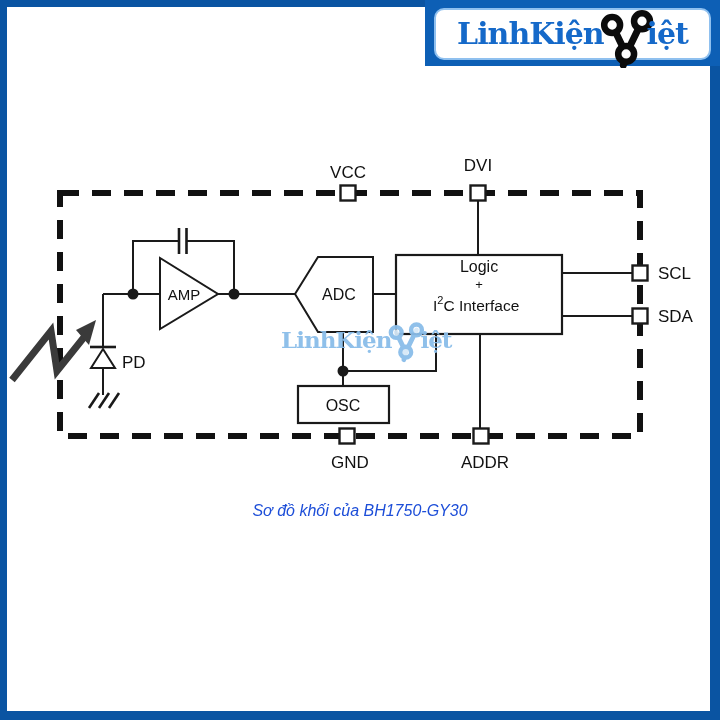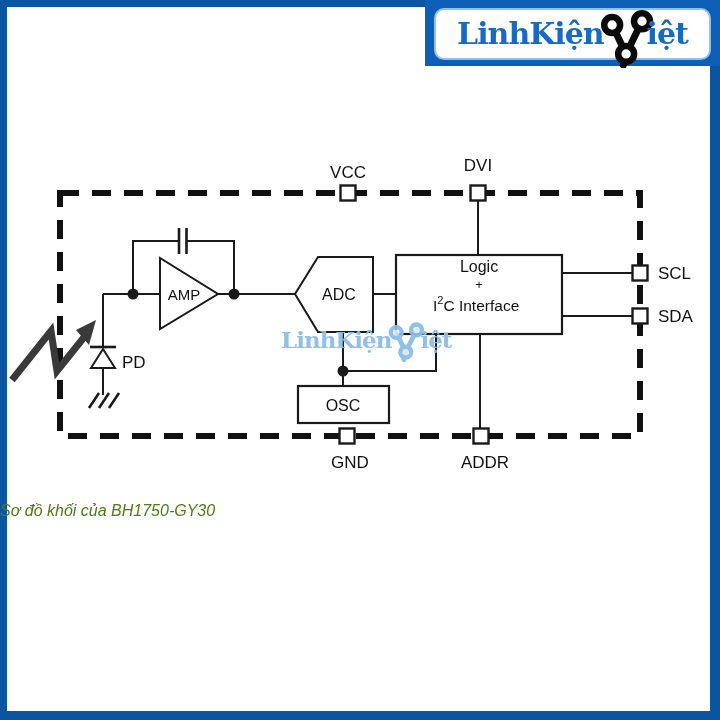--- a/index.html
+++ b/index.html
@@ -35,22 +35,22 @@
   .wm-text{
     font-family:"DejaVu Serif",serif;font-weight:bold;font-size:23px;
     letter-spacing:-1px;white-space:nowrap;line-height:1;
   }
   .wm-icon{margin:6px -6px 0 -3px;}
 
   svg.diagram{position:absolute;left:0;top:0;z-index:2;}
   svg text{font-family:"Liberation Sans",sans-serif;fill:#111;}
 
   .caption{
-    position:absolute;left:0;top:502px;width:720px;
-    font-style:italic;font-size:16px;color:#4d7c0f;z-index:3;
+    position:absolute;left:0;top:502px;width:720px;text-align:center;
+    font-style:italic;font-size:16px;color:#1d4ed8;z-index:3;
   }
 </style>
 </head>
 <body>
 
 <div class="page">
 
   <div class="frame frame-top"></div>
   <div class="frame frame-left"></div>
   <div class="frame frame-right"></div>

